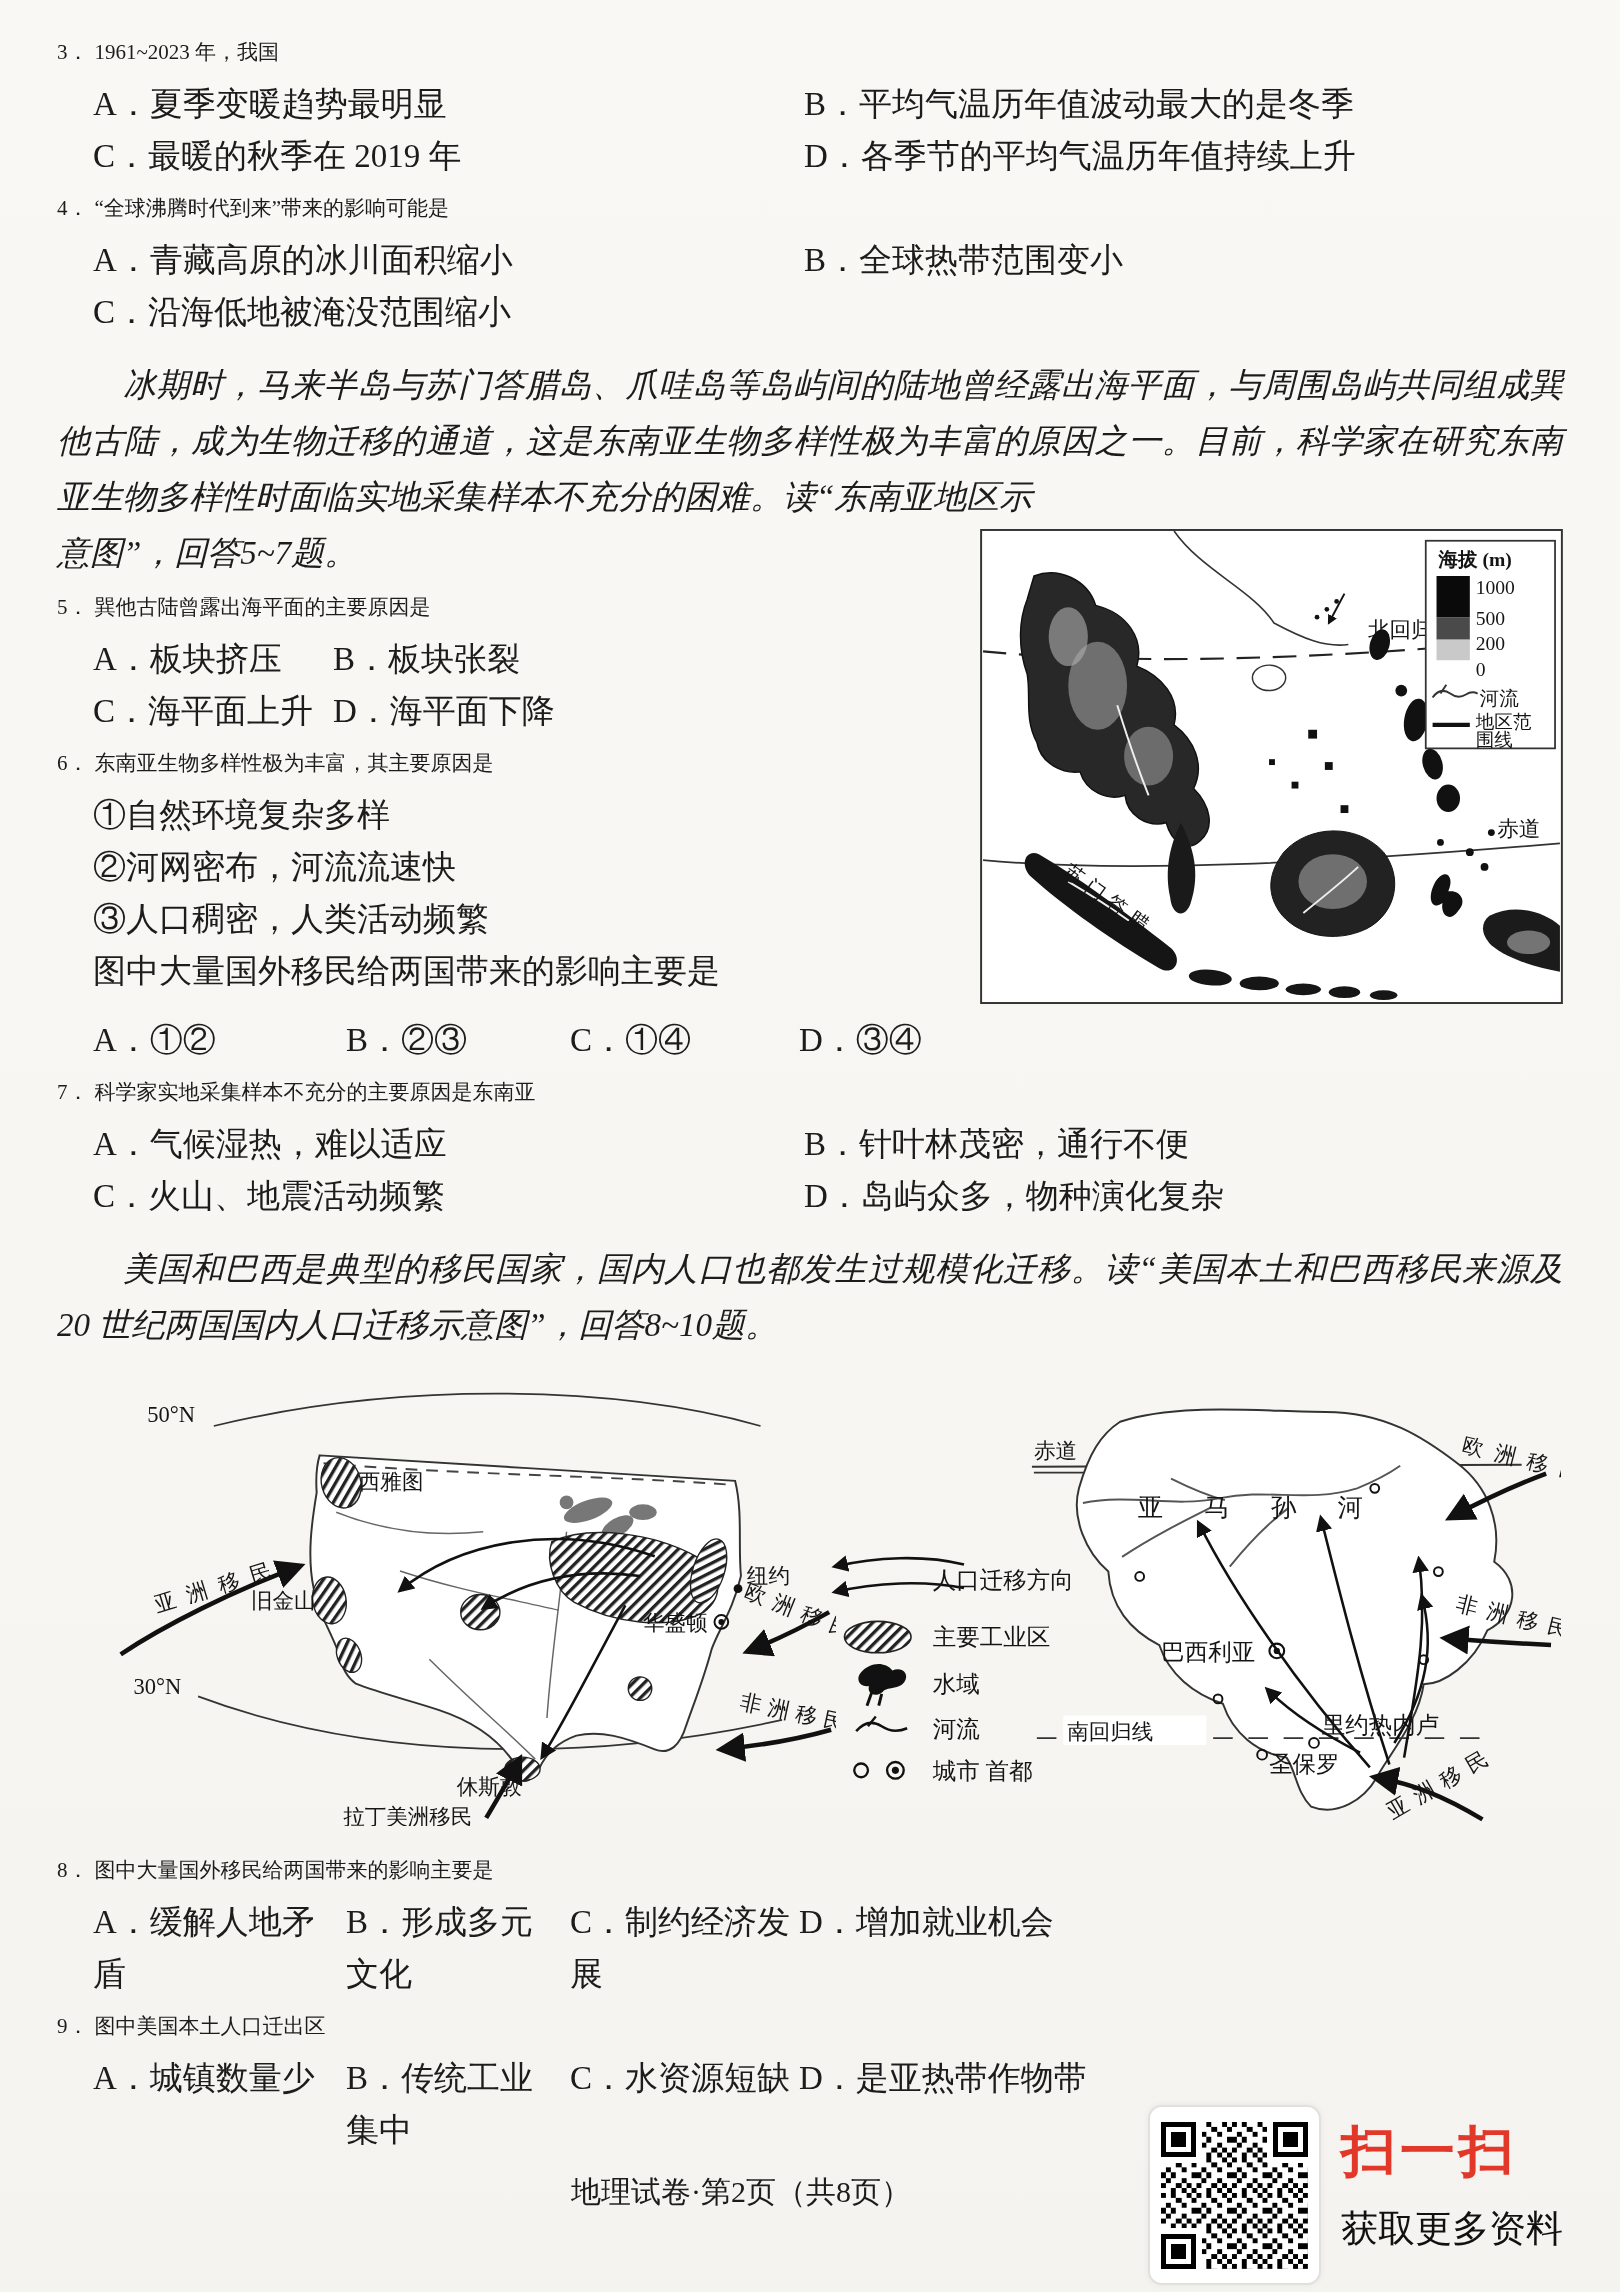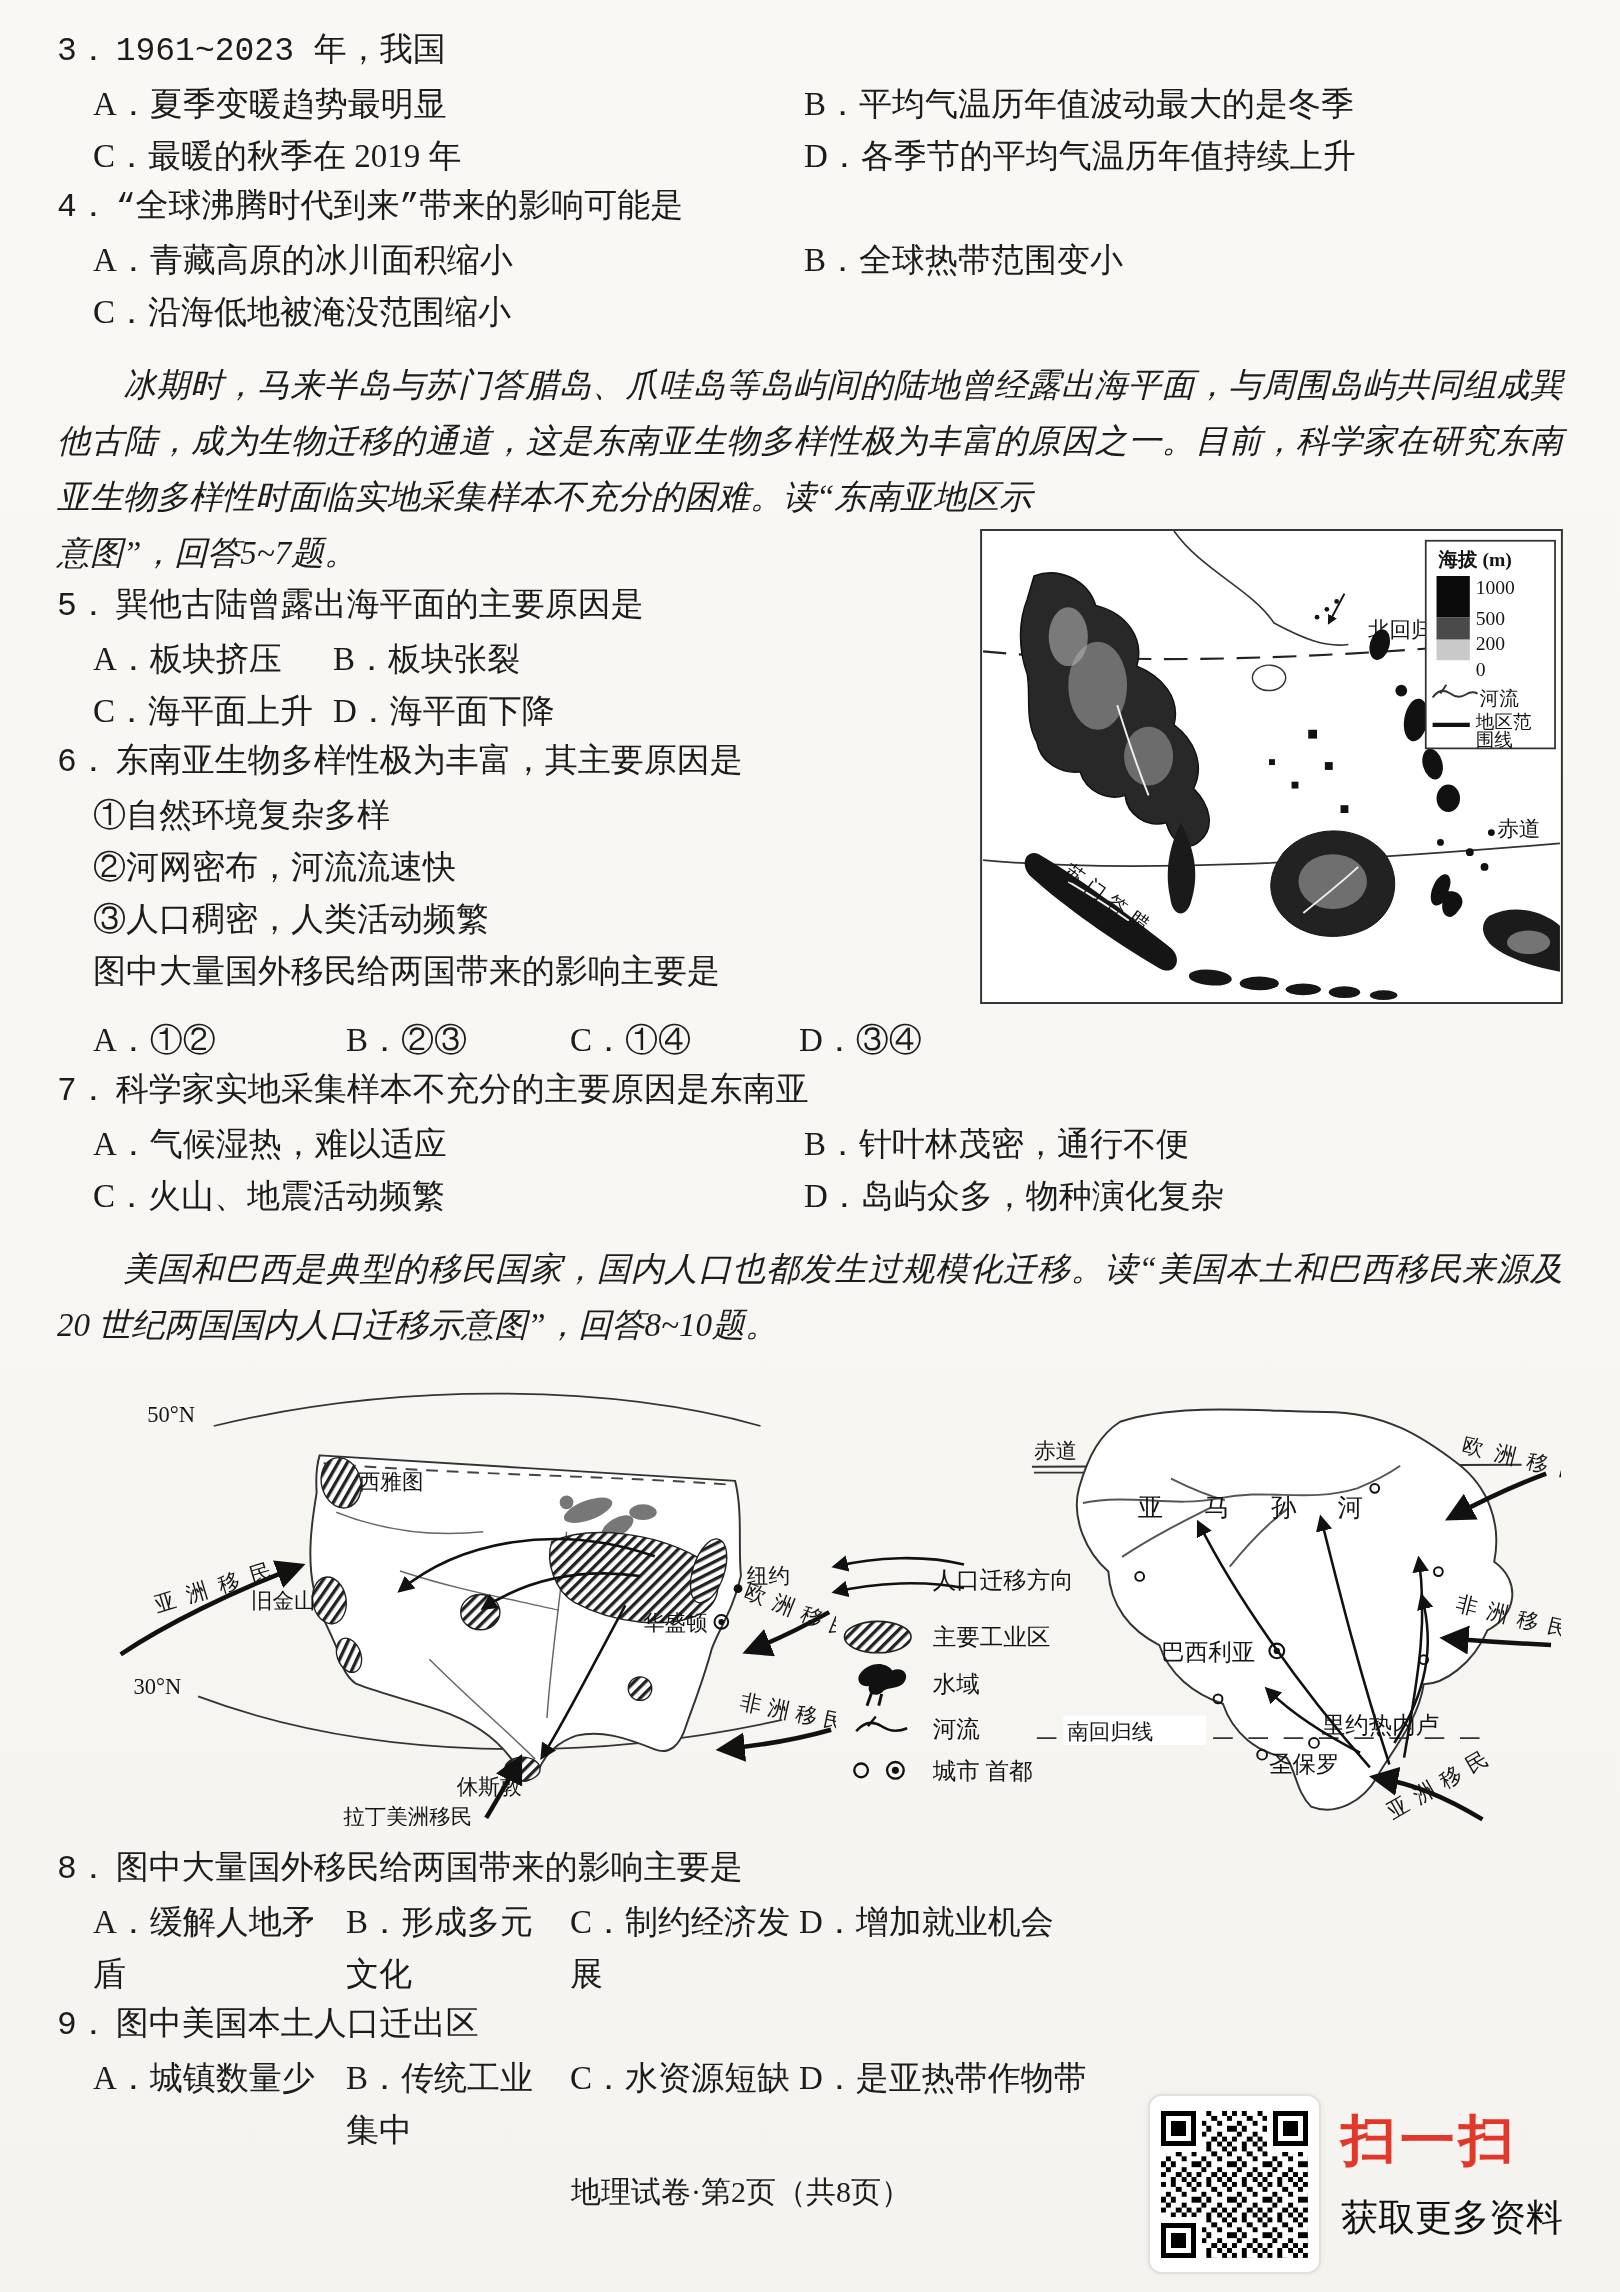--- a/index.html
+++ b/index.html
@@ -2,36 +2,36 @@
 <html><head>
 <meta charset="utf-8">
 <style>
   html,body{margin:0;padding:0;background:#cfcecb;}
   .page{
     position:relative; width:1620px; height:2293px; box-sizing:border-box;
     margin:0 auto; padding:25.5px 57px 0 57px; overflow:hidden;
     background:linear-gradient(180deg,#f9f8f5 0%,#f7f6f3 60%,#f4f3f0 100%);
     font-family:"Liberation Serif","DejaVu Serif",serif; color:#1c1c1c;
   }
-  .stem{font-size:33px; line-height:52px;font-family:Liberation Mono, monospace;}
+  .stem{font-size:21px; line-height:52px;}
   .qnum{display:inline-block; margin-right:5.9px;}
   .opts2{display:grid; grid-template-columns:711px 1fr; padding-left:36px; font-size:33px; line-height:52px;}
   .opts2n{display:grid; grid-template-columns:240px 1fr; padding-left:36px; font-size:33px; line-height:52px;}
   .opts4{display:grid; grid-template-columns:245px 216px 221px 1fr; padding-left:36px; font-size:33px; line-height:52px;gap:8px;}
   .item{padding-left:36px; font-size:33px; line-height:52px;}
   .para{margin:0; font-size:33px; line-height:56px; text-indent:2em; text-align:justify;font-style:italic;}
   .para.noindent{text-indent:0;} .gap20{height:19.6px;}
   .se-wrap{overflow:visible;}
   .se-map{float:right; width:583px; height:475px; margin:3.9px 0 9.8px 21.6px;}
   .clear{clear:both;}
   .figure{position:relative; height:485px; margin-top:5.9px;}
   .fig-abs{position:absolute;}
   svg text{font-family:"Liberation Serif","DejaVu Serif",serif; fill:#151515;}
   .footer-row{margin-top:15.7px; text-align:center; font-size:30px; transform:translateX(-69px);}
-  .promo{position:absolute; right:57px; bottom:19px; display:flex; align-items:flex-start; gap:19.6px;}
+  .promo{position:absolute; right:57px; bottom:8px; display:flex; align-items:flex-start; gap:19.6px;}
   .qr-card{width:169px; height:176px; background:#fff; border:2px solid #e2e0dc; border-radius:13.7px;
            display:flex; align-items:center; justify-content:center; box-shadow:0 0 5.9px rgba(0,0,0,.06);}
   .promo-text{display:flex; flex-direction:column; padding-top:9.8px;}
   .promo-scan{font-size:55px; font-weight:bold; letter-spacing:3.9px;}
   .promo-more{font-size:37px; margin-top:15.7px; color:#111;}
 </style>
 </head>
 <body>
 
 <div class="page">

